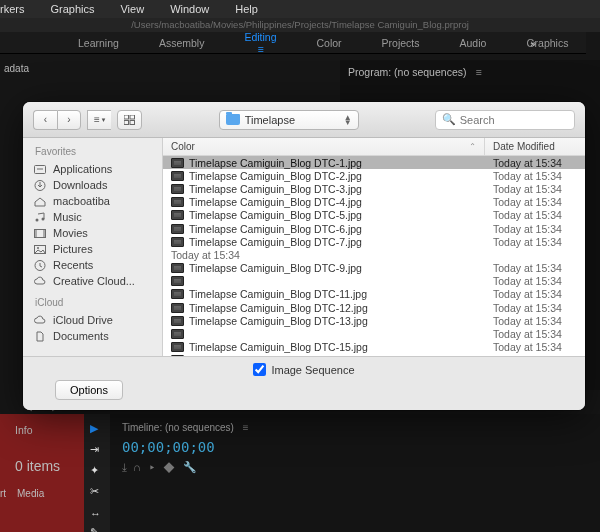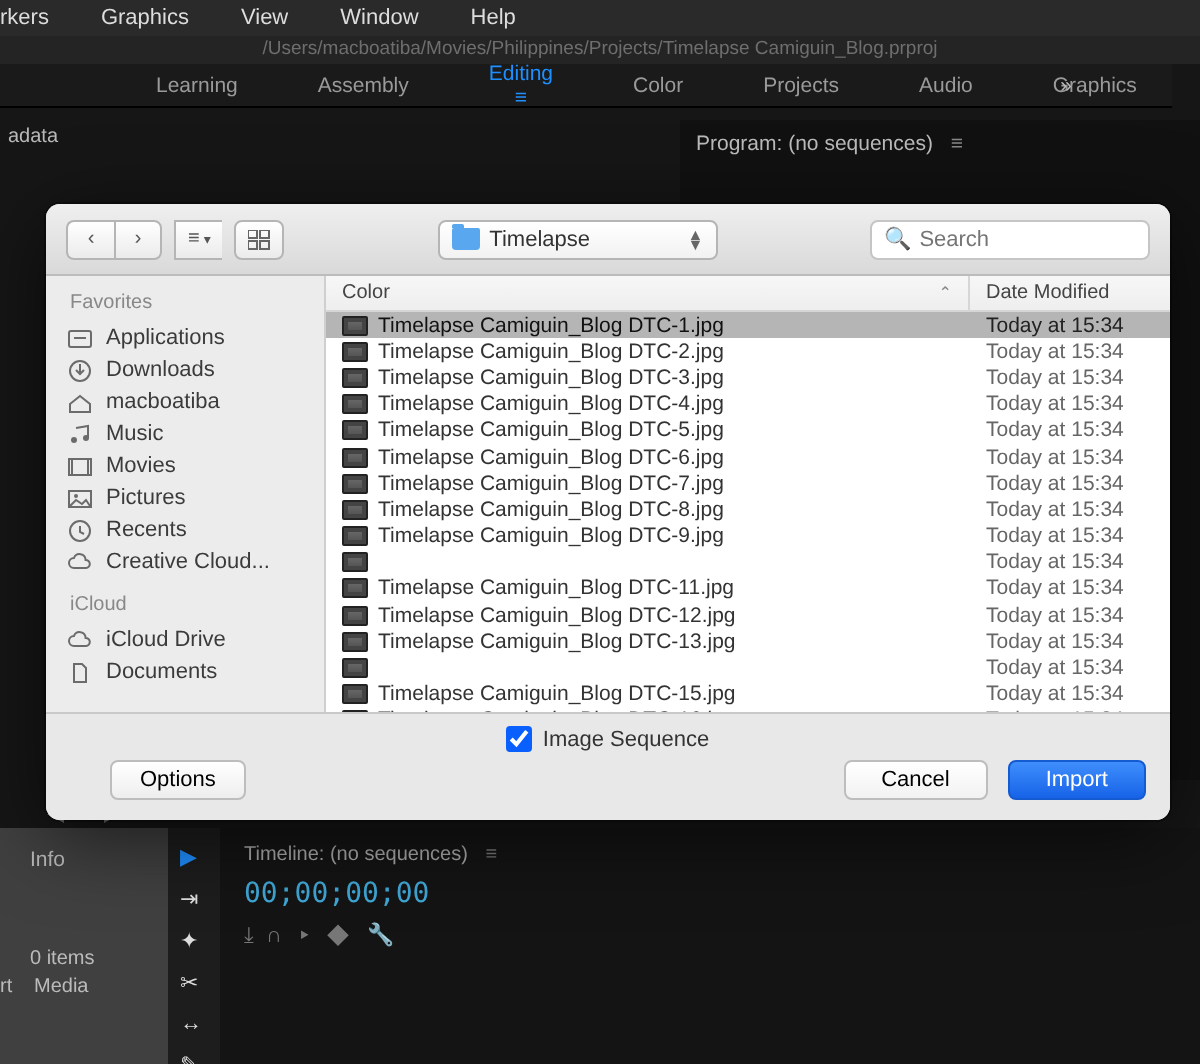--- a/index.html
+++ b/index.html
@@ -18,24 +18,24 @@
   .wstabs span.active { color: #1e8fff; text-align: center; }
   .wstabs .chev { position: absolute; right: 10px; color: #bbb; }
 
   
   .panel-left-label { position: absolute; top: 63px; left: 4px; color: #b9b9b9; font-size: 10px; }
   .program-panel { position: absolute; top: 60px; left: 340px; right: 0; height: 330px; background: #111; }
   .program-panel .title { padding: 6px 8px; color: #bbb; font-size: 10.5px; }
   .program-panel .menu-icon { margin-left: 6px; color: #888; }
 
   
-  .bottom-area { position: absolute; top: 414px; left: 0; right: 0; bottom: 0; background: #404040; }
+  .bottom-area { position: absolute; top: 414px; left: 0; right: 0; bottom: 0; background: #7f1d1d; }
   .transport { position: absolute; left: 0; top: -14px; width: 84px; display: flex; gap: 20px; justify-content: center; color: #999; }
   .info-label { position: absolute; left: 15px; top: 10px; color: #bbb; font-size: 10.5px; }
-  .items-label { position: absolute; left: 15px; top: 44px; color: #bbb; font-size: 10px; margin-top: 16px; }
+  .items-label { position: absolute; left: 15px; top: 44px; color: #bbb; font-size: 14px; }
   .media-label { position: absolute; left: 17px; top: 74px; color: #bbb; font-size: 10px; }
   .media-label-pre { position: absolute; left: 0; top: 74px; color: #bbb; font-size: 10px; }
   .tools { position: absolute; left: 84px; top: 0; bottom: 0; width: 26px; background: #1d1d1d; display: flex; flex-direction: column; align-items: center; gap: 8px; padding-top: 8px; }
   .tools svg, .tools span { width: 14px; height: 14px; color: #ddd; }
   .timeline-panel { position: absolute; left: 110px; right: 0; top: 0; bottom: 0; background: #141414; padding: 8px 12px; }
   .timeline-panel .heading { color: #aaa; font-size: 10px; margin-bottom: 6px; }
   .timeline-panel .timecode { color: #3fa7d6; font-size: 14px; margin-bottom: 6px; font-family: monospace; }
   .timeline-panel .tc-icons { color: #777; font-size: 11px; }
 
   
@@ -315,24 +315,20 @@
             <div class="rdate">Today at 15:34</div>
           </div>
           <div class="fl-row">
             <div class="rname">
               <span class="jpg-icon"></span>
               <span>Timelapse Camiguin_Blog DTC-7.jpg</span>
             </div>
             <div class="rdate">Today at 15:34</div>
           </div>
           <div class="fl-row">
-            <div class="rname">
-              <span class="jpg-icon"></span>
-              <span>Timelapse Camiguin_Blog DTC-8.jpg</span>
-            </div>
             <div class="rdate">Today at 15:34</div>
           </div>
           <div class="fl-row">
             <div class="rname">
               <span class="jpg-icon"></span>
               <span>Timelapse Camiguin_Blog DTC-9.jpg</span>
             </div>
             <div class="rdate">Today at 15:34</div>
           </div>
           <div class="fl-row">
@@ -385,19 +381,15 @@
         </div>
     </div>
   </div>
 
   <div class="dlg-footer">
     <label class="imgseq">
       <input type="checkbox" id="imgseq-cb" checked="" style="">
       <span>Image Sequence</span>
     </label>
     <button class="options-btn">Options</button>
-    <div class="rbuttons">
-      <button>Cancel</button>
-      <button class="primary">Import</button>
-    </div>
   </div>
 
 </div>
 
 </body></html>

